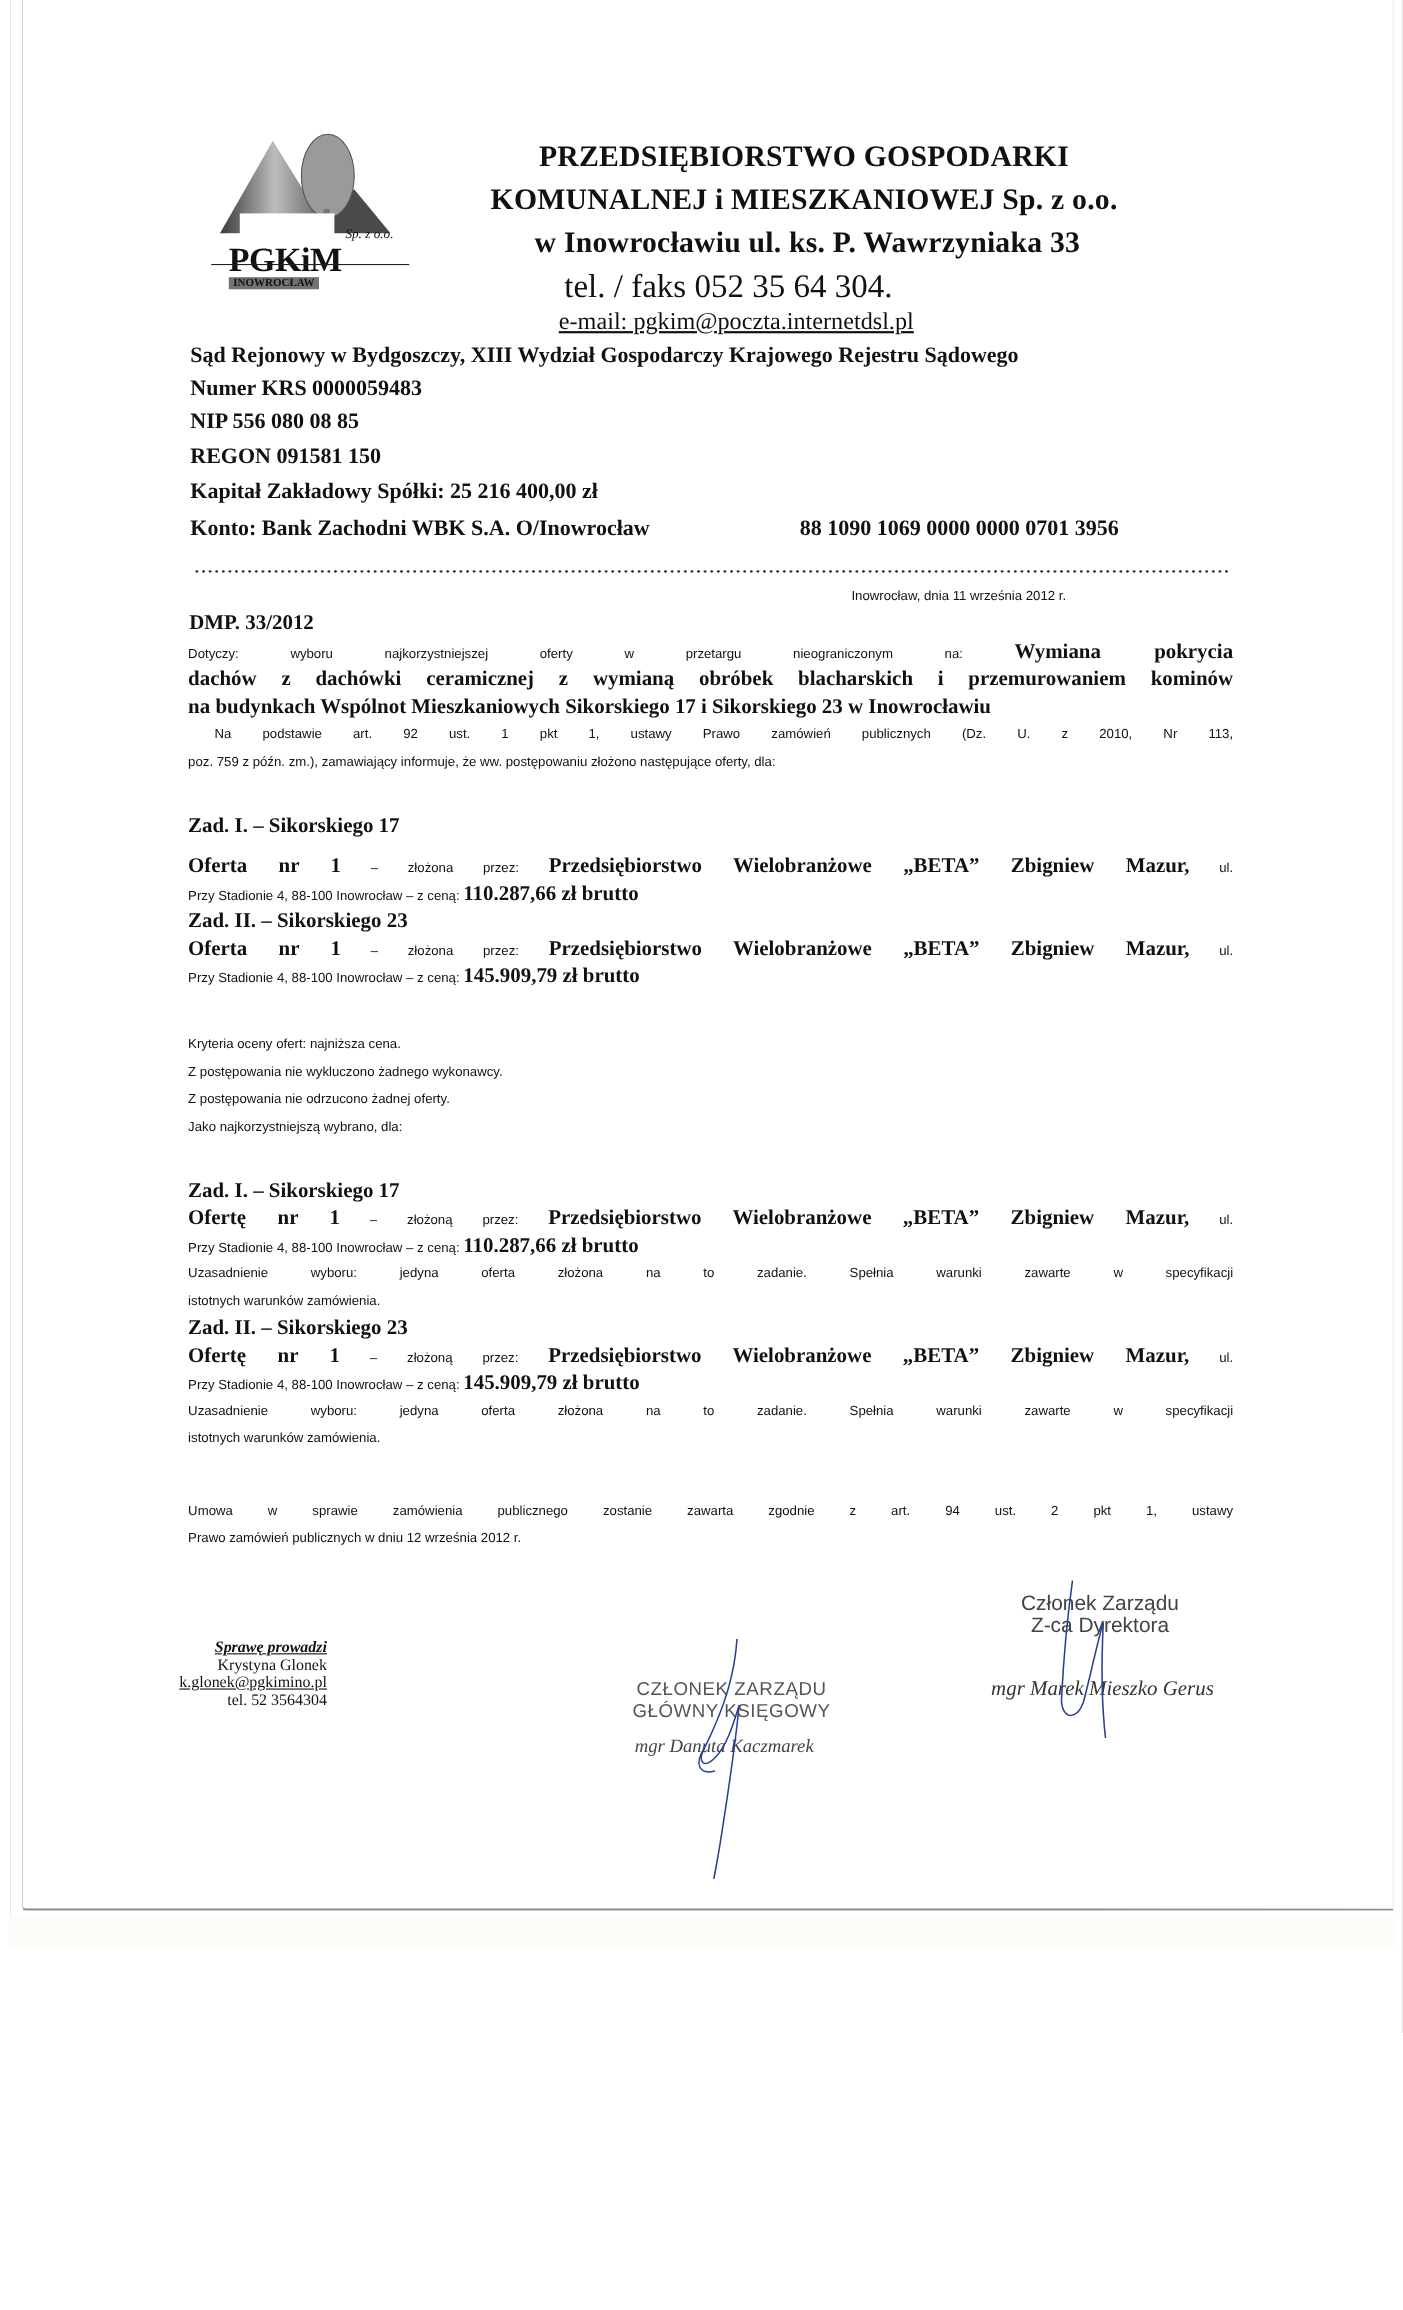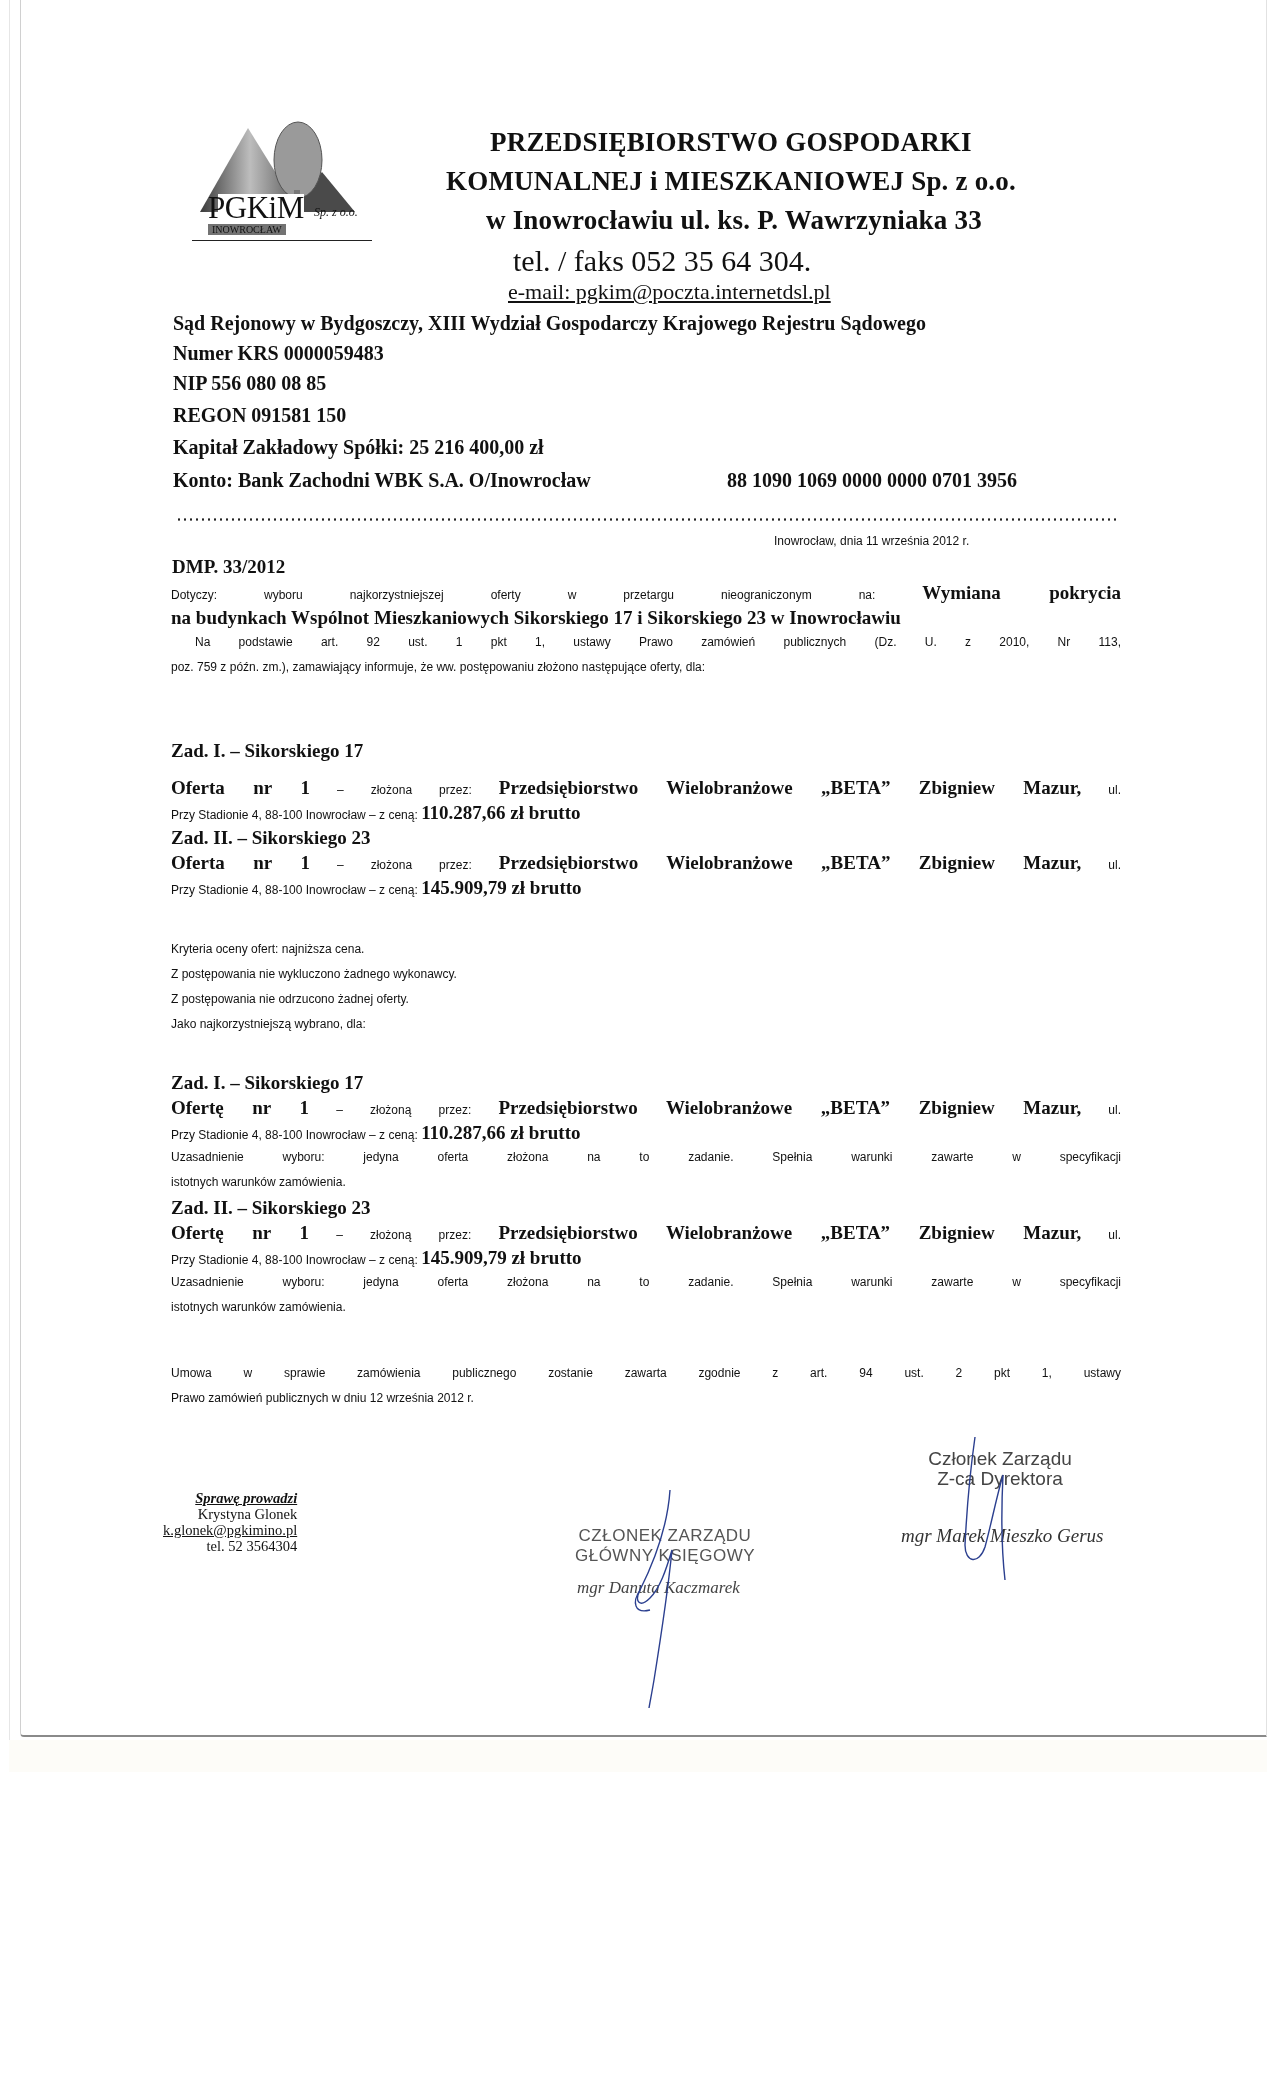--- a/index.html
+++ b/index.html
@@ -1,19 +1,19 @@
 <!DOCTYPE html>
 <html><head>
 <meta charset="utf-8">
 <style>
   html, body { margin: 0; padding: 0; background: #ffffff; }
   body { width: 1275px; height: 2100px; position: relative; overflow: hidden; color: #111; }
   .abs { position: absolute; white-space: nowrap; }
   .serif { font-family: "Liberation Serif", "DejaVu Serif", serif; }
-  .b { font-weight: normal; }
+  .b { font-weight: bold; margin-top: 28px; }
 
   
   .scan-outer { position:absolute; left:9px; top:0; width:1px; height:1770px; background:#e6e6e6; }
   .scan-frame { position:absolute; left:20px; top:-2px; width:1245px; height:1737px;
     border-left:1px solid #d0d0d0; border-bottom:2px solid #8a8a8a; border-right:1px solid #e2e2e2;
     border-bottom-left-radius:4px; }
   .scan-strip { position:absolute; left:9px; top:1740px; width:1258px; height:32px; background:#fdfcf8; }
 
   
   .logo { position:absolute; left:190px; top:120px; width:180px; height:130px; }
@@ -82,20 +82,21 @@
 <div class="abs reg" style="left:173px;top:469px;">Konto: Bank Zachodni WBK S.A. O/Inowrocław</div>
 <div class="abs reg" style="left:727px;top:469px;">88 1090 1069 0000 0000 0701 3956</div>
 
 <div class="dots"></div>
 
 <div class="abs body" style="left:774px;top:534px;">Inowrocław, dnia 11 września 2012 r.</div>
 <div class="abs bs" style="left:172px;top:556px;">DMP. 33/2012</div>
 
 <div class="just" style="top:580px;">
   <span class="line jl"><span class="body">Dotyczy: wyboru najkorzystniejszej oferty w przetargu nieograniczonym na: </span><span class="bs">Wymiana pokrycia</span></span>
+  <span class="line jl bs">dachów z dachówki ceramicznej z wymianą obróbek blacharskich i przemurowaniem kominów</span>
   <span class="line bs">na budynkach Wspólnot Mieszkaniowych Sikorskiego 17 i Sikorskiego 23 w Inowrocławiu</span>
   <span class="line jl body" style="padding-left:24px;">Na podstawie art. 92 ust. 1 pkt 1, ustawy Prawo zamówień publicznych (Dz. U. z 2010, Nr 113,</span>
   <span class="line body">poz. 759 z późn. zm.), zamawiający informuje, że ww. postępowaniu złożono następujące oferty, dla:</span>
 </div>
 
 <div class="just" style="top:738px;">
   <span class="line bs">Zad. I. – Sikorskiego 17</span>
   <span class="line" style="height:12px;"></span>
   <span class="line jl"><span class="bs">Oferta nr 1</span><span class="body"> – złożona przez: </span><span class="bs">Przedsiębiorstwo Wielobranżowe „BETA” Zbigniew Mazur,</span><span class="body"> ul.</span></span>
   <span class="line"><span class="body">Przy Stadionie 4, 88-100 Inowrocław – z ceną: </span><span class="bs">110.287,66 zł brutto</span></span>

